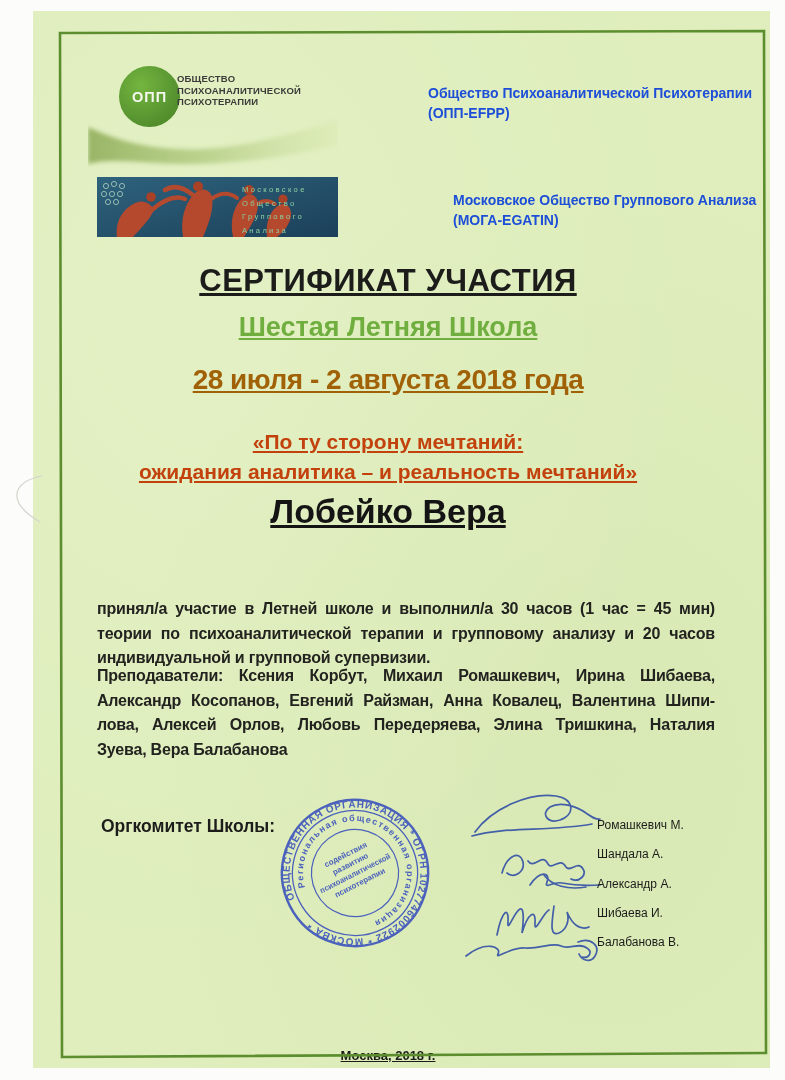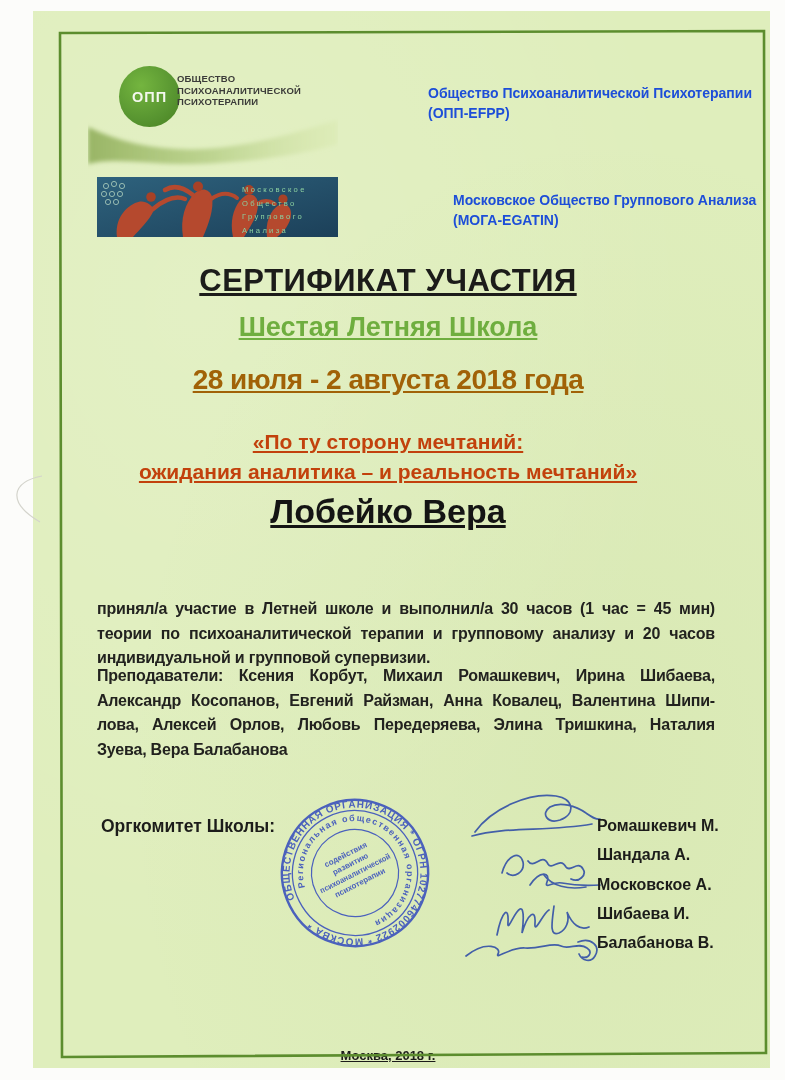--- a/index.html
+++ b/index.html
@@ -34,22 +34,22 @@
   .cert-sub{top:312px;font-size:27px;font-weight:bold;color:#6fae3f;}
   .cert-dates{top:364px;font-size:28px;font-weight:bold;color:#a16207;letter-spacing:-0.5px;}
   .theme{top:427px;font-size:21px;line-height:30px;font-weight:bold;color:#c2410c;}
   .participant{top:492px;font-size:34px;font-weight:bold;color:#141414;}
   .par{position:absolute;left:97px;width:618px;font-size:16px;line-height:24.6px;
     font-weight:bold;color:#22221f;letter-spacing:-0.2px;}
   .body-par{top:597px;} .teachers-par{top:624px;margin-top:40px;}
   .jline{text-align:justify;text-align-last:justify;}
   .jlast{text-align:left;}
   .orglabel{position:absolute;left:101px;top:816px;font-size:17.5px;font-weight:bold;color:#1c1c1a;}
-  .names{position:absolute;left:597px;top:811px;font-size:16px;line-height:29.3px;
-    font-weight:bold;color:#1c1c1a;white-space:nowrap;}
+  .names{position:absolute;left:597px;top:811px;font-size:12px;line-height:29.3px;
+    font-weight:normal;color:#1c1c1a;white-space:nowrap;}
   .footer-line{top:1020px;font-size:13px;font-weight:bold;color:#1c1c1a;margin-top:28px;}
   .stamp-svg{position:absolute;left:276px;top:794px;transform:rotate(-27deg);opacity:0.9;}
   .stamp-svg text{font-weight:bold;fill:#3c53bd;}
   .banner-svg{position:absolute;left:97px;top:177px;}
   .banner-svg text{fill:#8cd0a0;font-size:7.6px;letter-spacing:2.3px;}
   .swoosh-svg{position:absolute;left:88px;top:117px;}
   .sigs-svg{position:absolute;left:452px;top:780px;}
   .frame-svg{position:absolute;left:0;top:0;}
   .artifact-svg{position:absolute;left:2px;top:470px;}
 </style>
@@ -180,21 +180,21 @@
   <path d="M23,52 C40,28 78,12 104,16 C122,19 124,34 108,40 C96,44 88,34 98,27 C108,21 124,26 134,33 C140,37 144,40 148,39 M20,56 C55,46 95,52 140,44"></path>
   <path d="M50,93 C55,75 68,70 71,82 C73,92 62,99 55,93 M76,81 C82,90 90,72 96,84 C100,91 108,76 114,87 C118,93 126,80 131,89 C135,95 127,103 119,99 M92,95 C100,106 116,110 134,107"></path>
   <path d="M78,105 C88,90 99,92 95,102 C92,110 101,101 110,103 C120,105 134,106 148,105"></path>
   <path d="M45,155 C50,130 57,126 56,142 C55,154 62,132 68,129 C73,127 71,146 70,153 C76,133 84,128 83,143 C82,156 91,133 97,130 M102,126 C100,142 97,157 107,153 C114,150 118,141 115,132 C120,144 128,151 137,147"></path>
   <path d="M14,176 C34,160 50,167 46,174 C43,180 58,167 73,168 C89,169 100,162 109,166 C117,170 127,162 135,168 C141,172 137,179 130,177 M126,162 C139,157 149,166 143,176 C139,183 130,181 127,174"></path>
 </svg>
 
 <div class="names">
   <div>Ромашкевич М.</div>
   <div>Шандала А.</div>
-  <div>Московское А.</div>
+  <div>Александр А.</div>
   <div>Шибаева И.</div>
   <div>Балабанова В.</div>
 </div>
 
 <div class="centered footer-line">Москва, 2018 г.</div>
 
 <svg class="frame-svg" width="785" height="1080" viewBox="0 0 785 1080">
   <polygon points="60,33 764,31 766,1053 62,1057" fill="none" stroke="#5c8d2e" stroke-width="2.6"></polygon>
 </svg>
 

